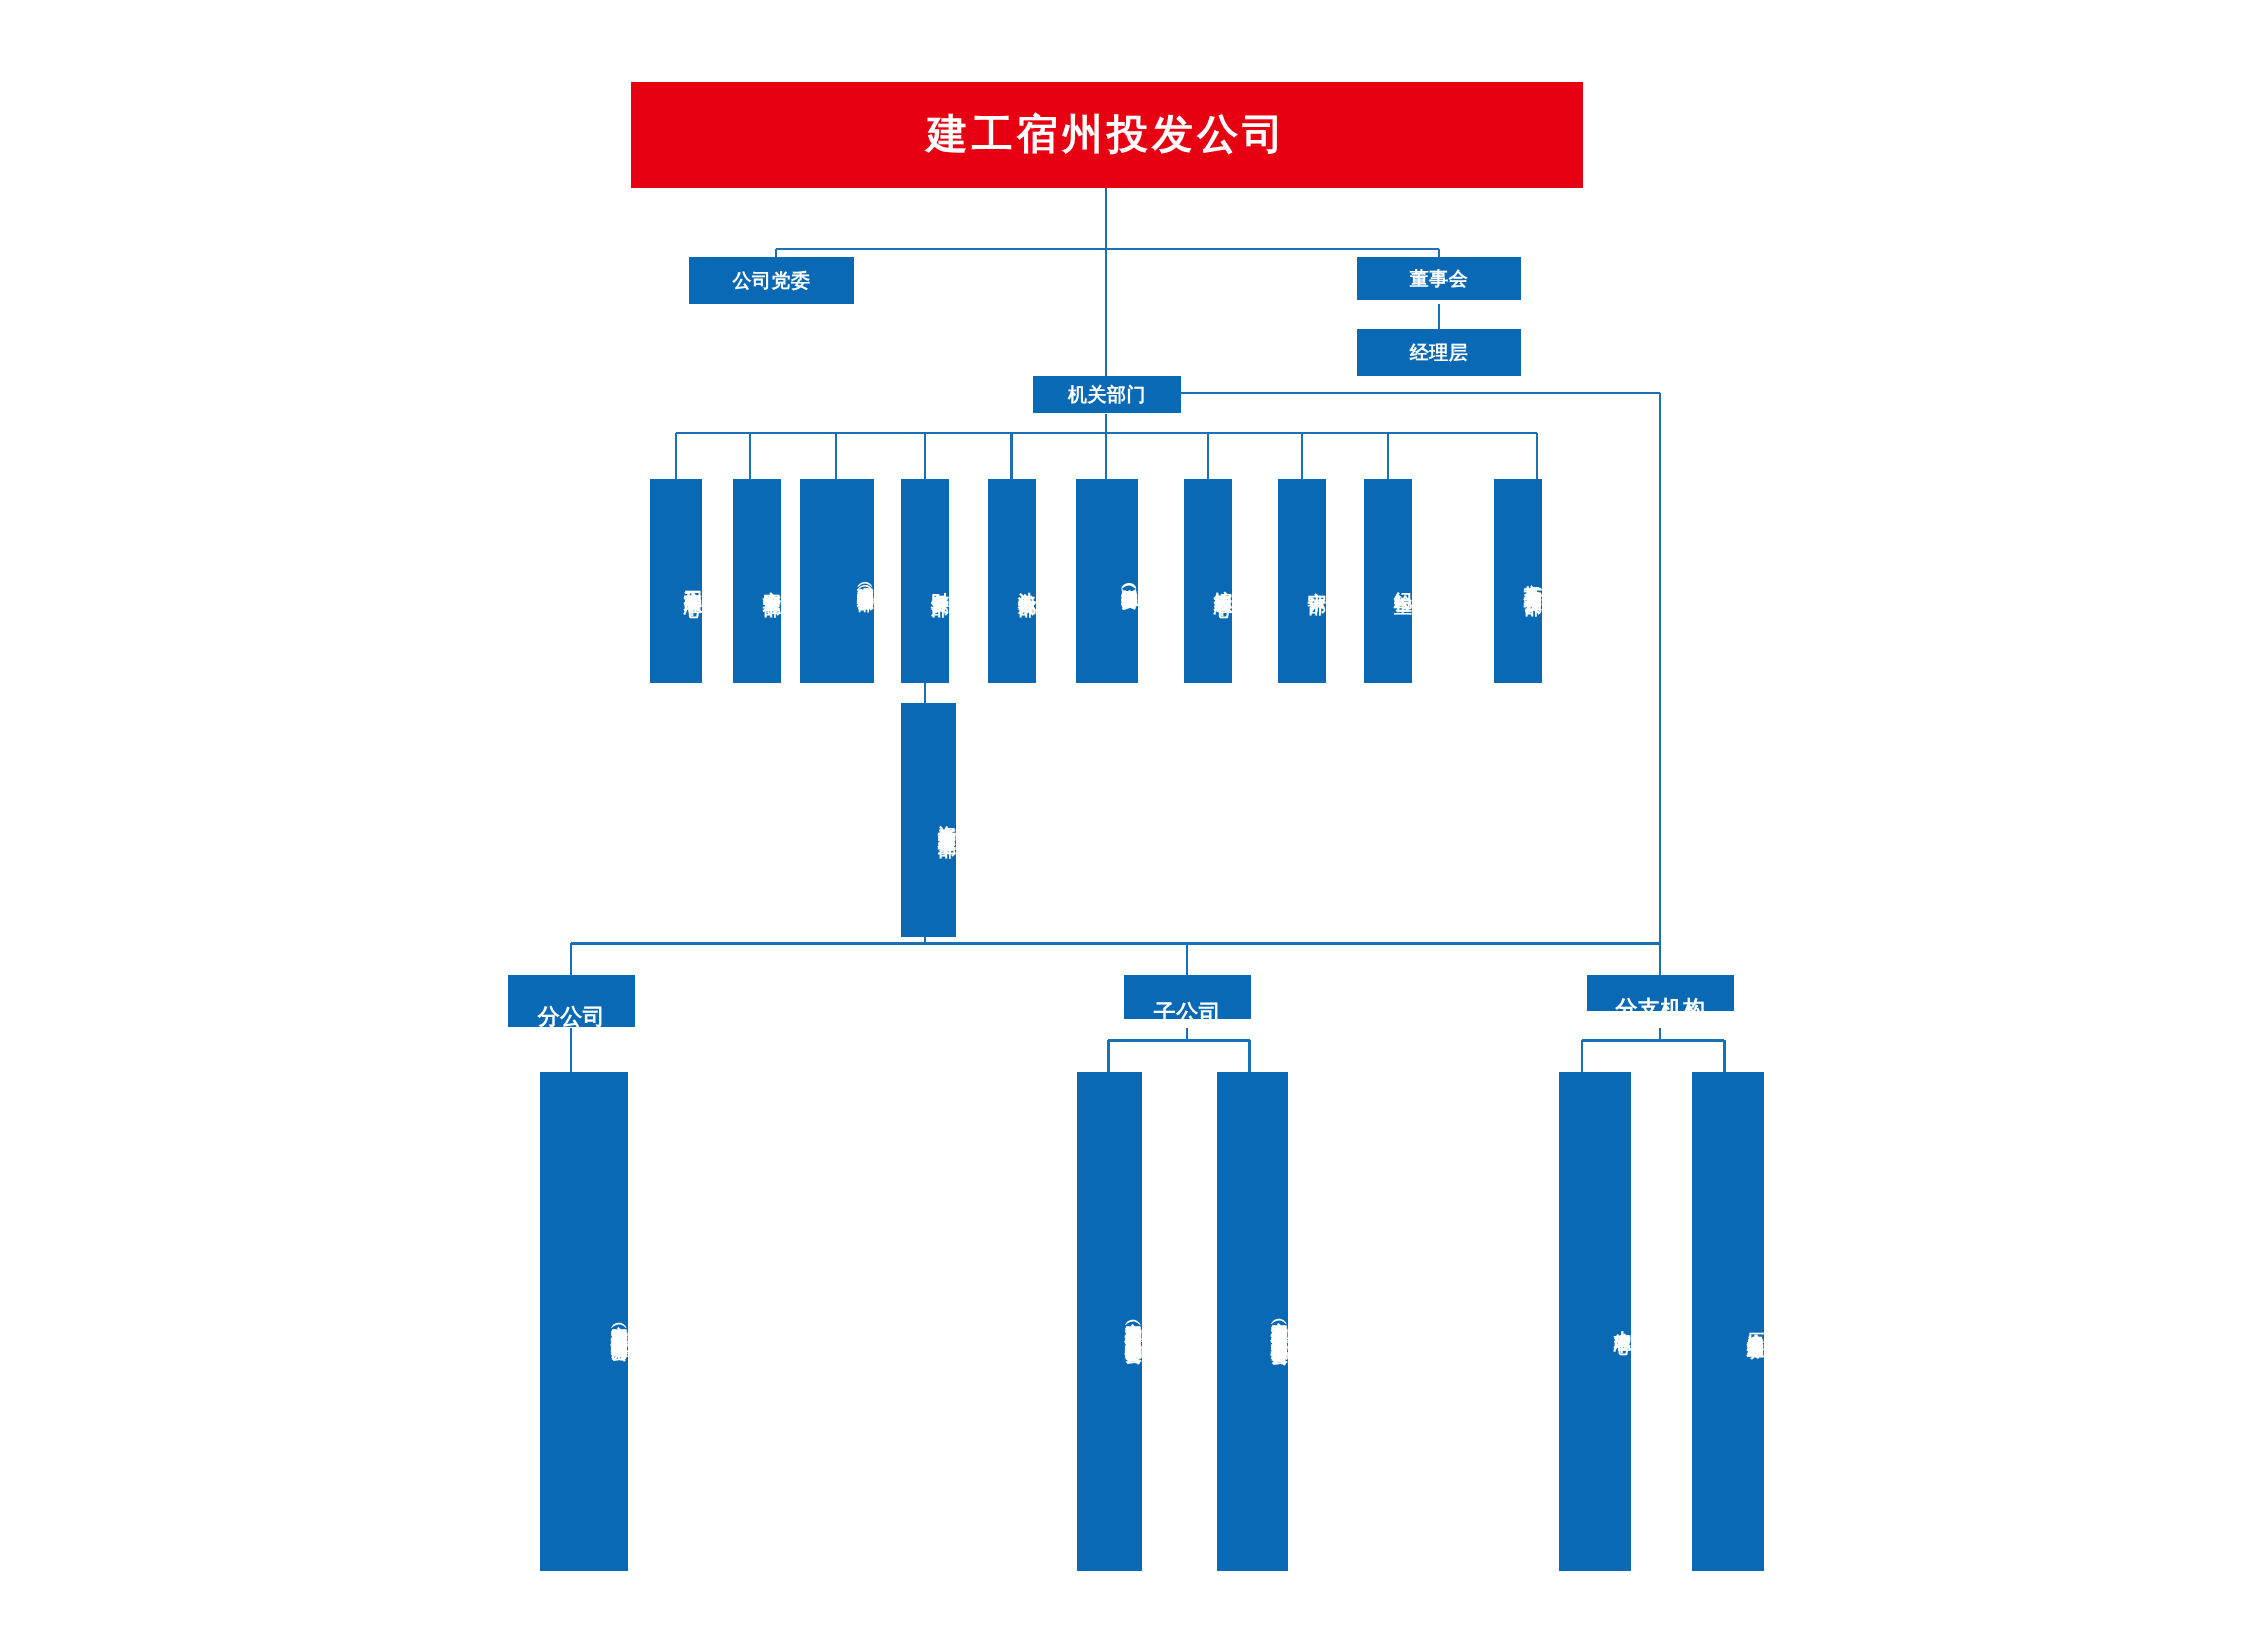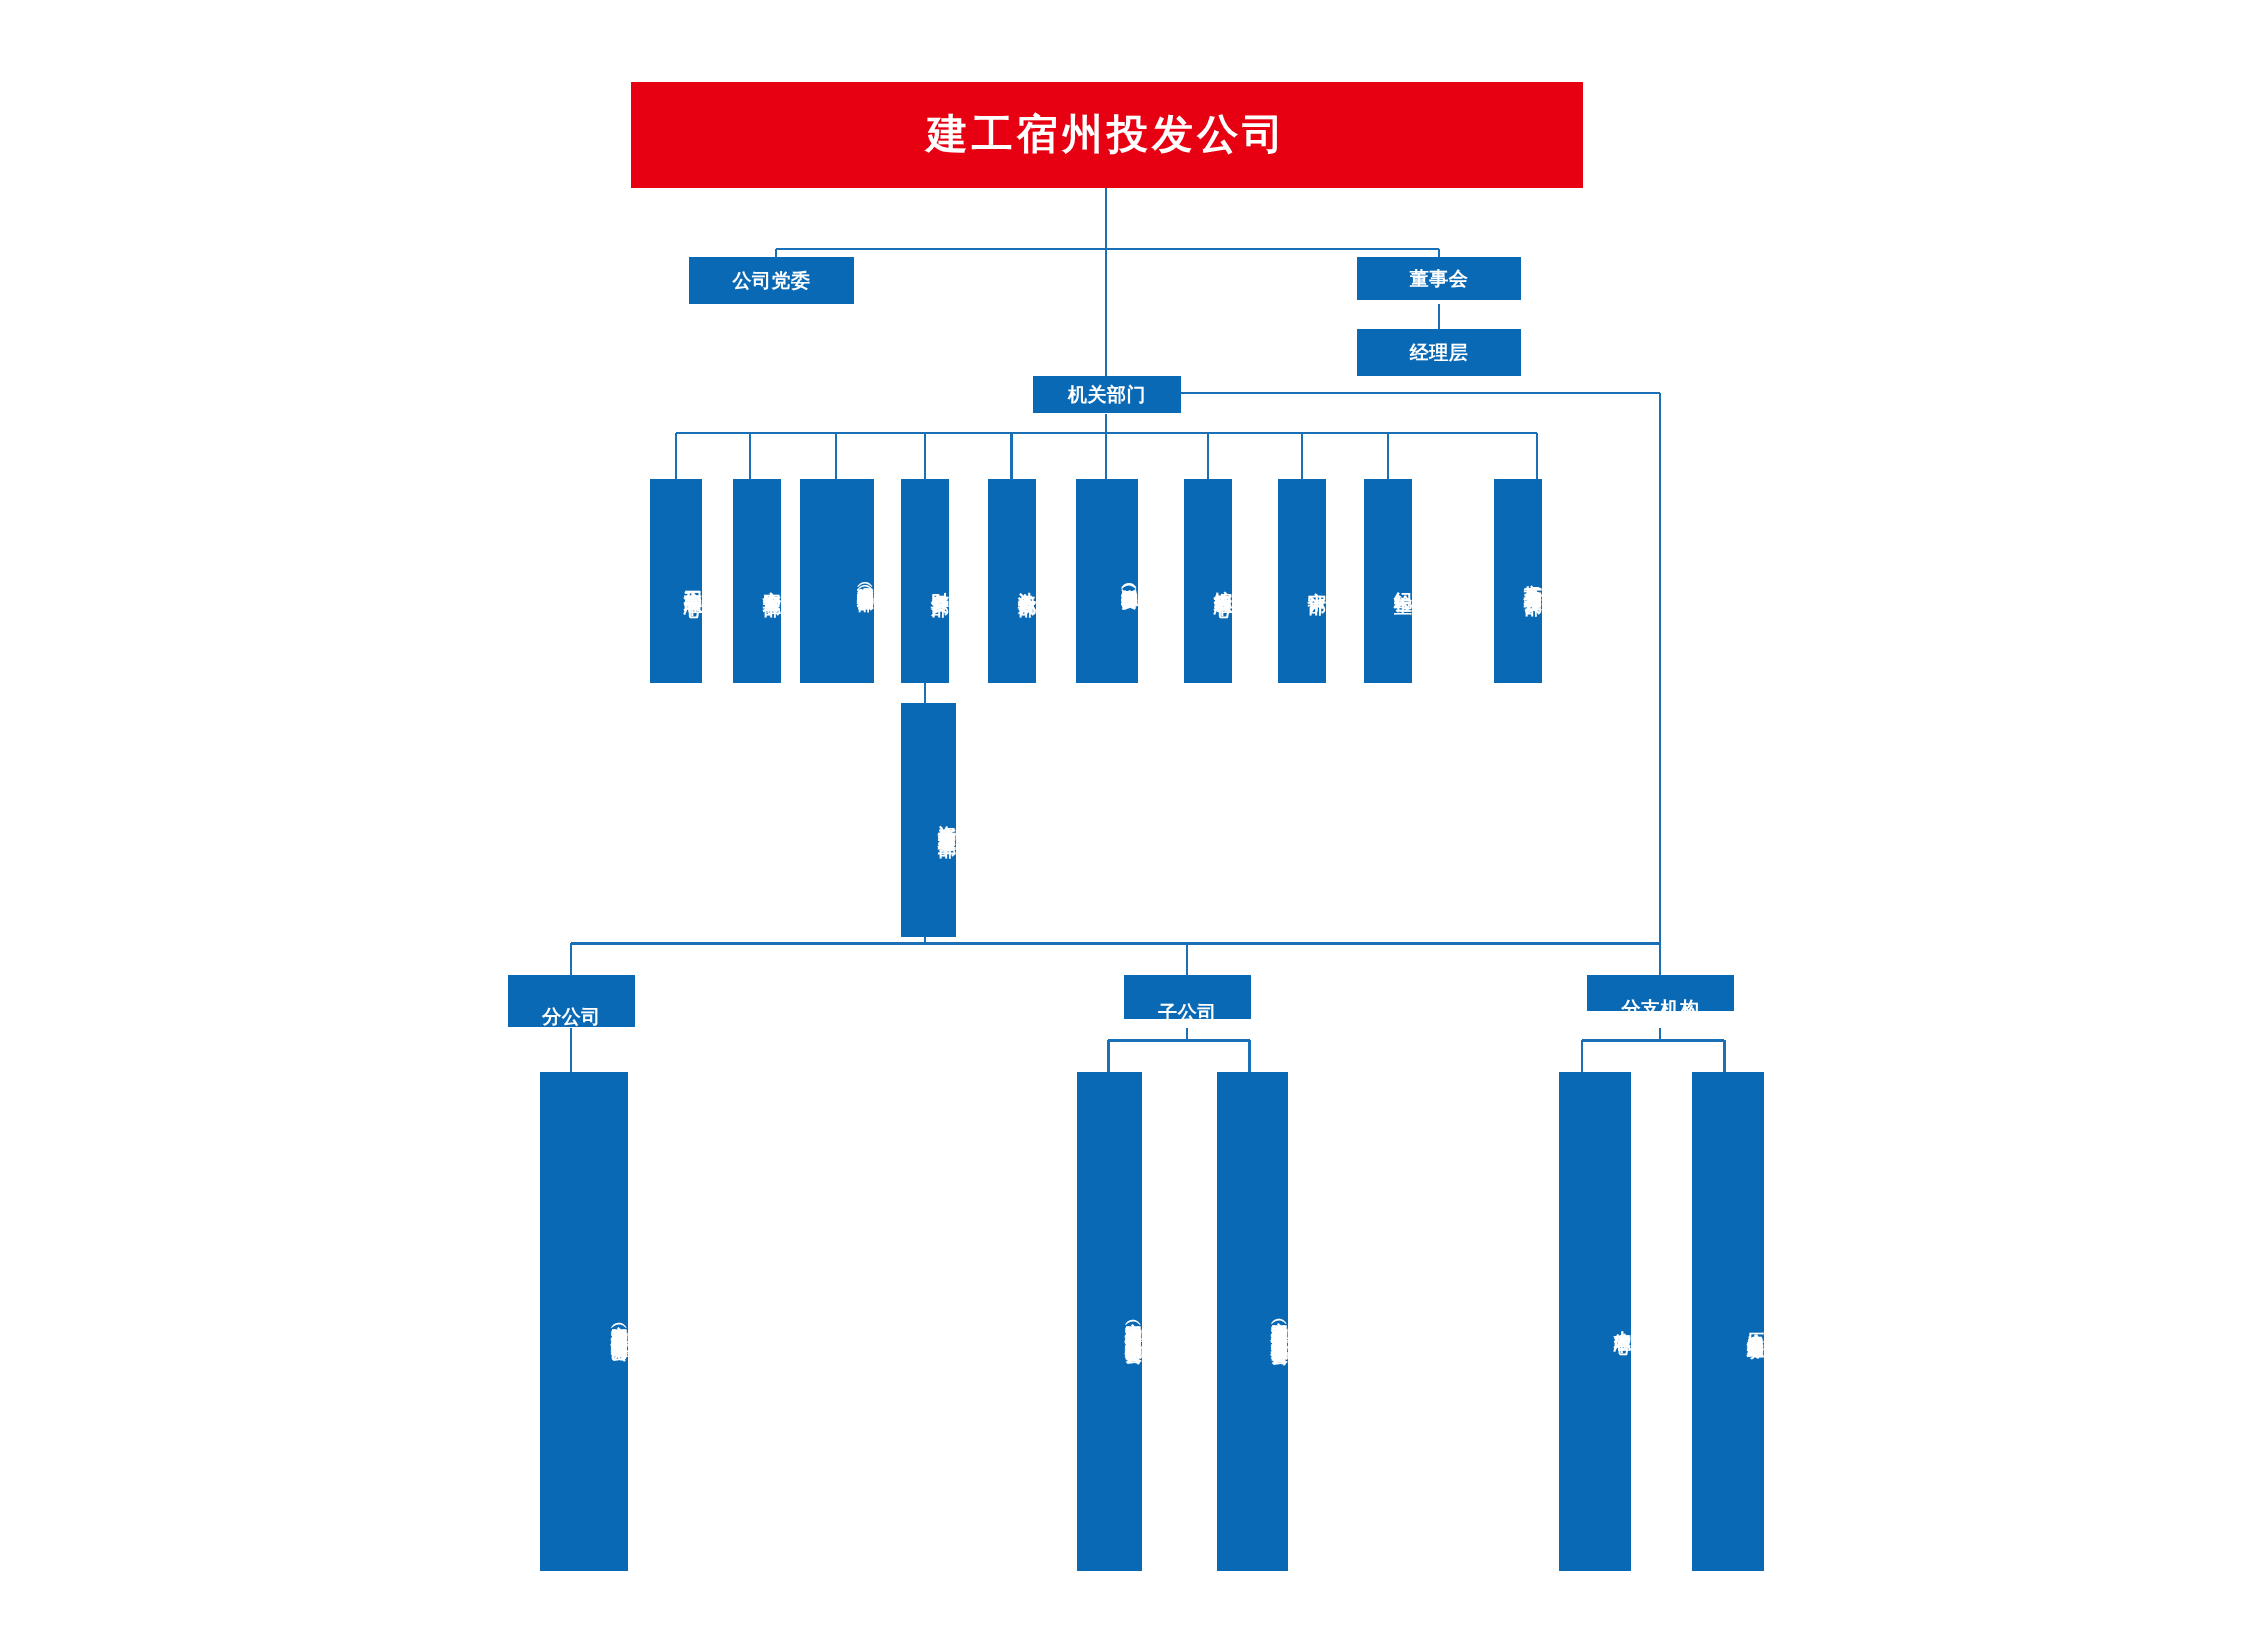--- a/index.html
+++ b/index.html
@@ -72,21 +72,21 @@
     line-height: 1.05;
     white-space: nowrap;
   }
   .title-text {
     font-size: 41px;
     letter-spacing: 0.10em;
   }
   .lvl2-text { font-size: 19px; }
   .dept-text { font-size: 18px; letter-spacing: 0.10em; }
   .dept-text-sm { font-size: 16.5px; letter-spacing: 0.02em; }
-  .group-text { font-size: 19px; margin-top: 32px; }
+  .group-text { font-size: 22px; margin-top: 32px; }
   .sub-text { font-size: 17px; letter-spacing: 0.06em; }
 </style>
 </head>
 <body>
 
 <div id="chart-root">
 
   <svg class="conn-layer" viewBox="0 0 4104 2965" width="2261" height="1634" xmlns="http://www.w3.org/2000/svg">
     <g stroke="#1B6FB5" stroke-width="4" fill="none" shape-rendering="crispEdges">
 

